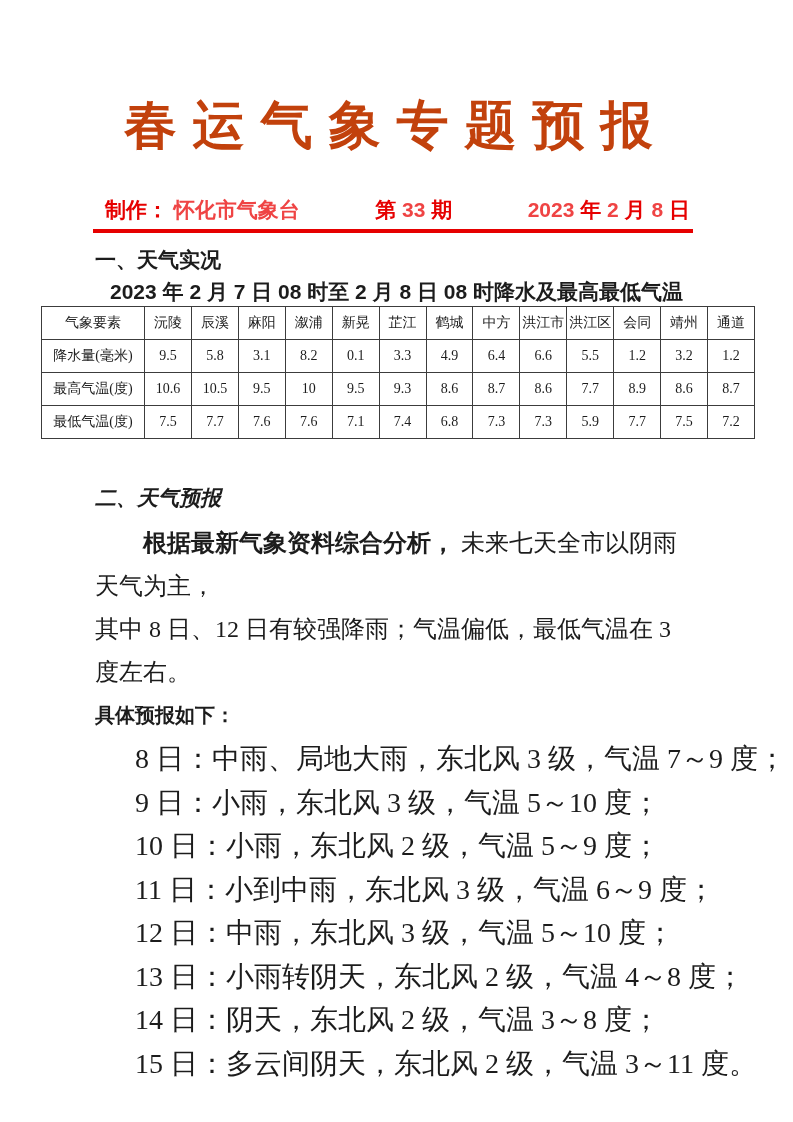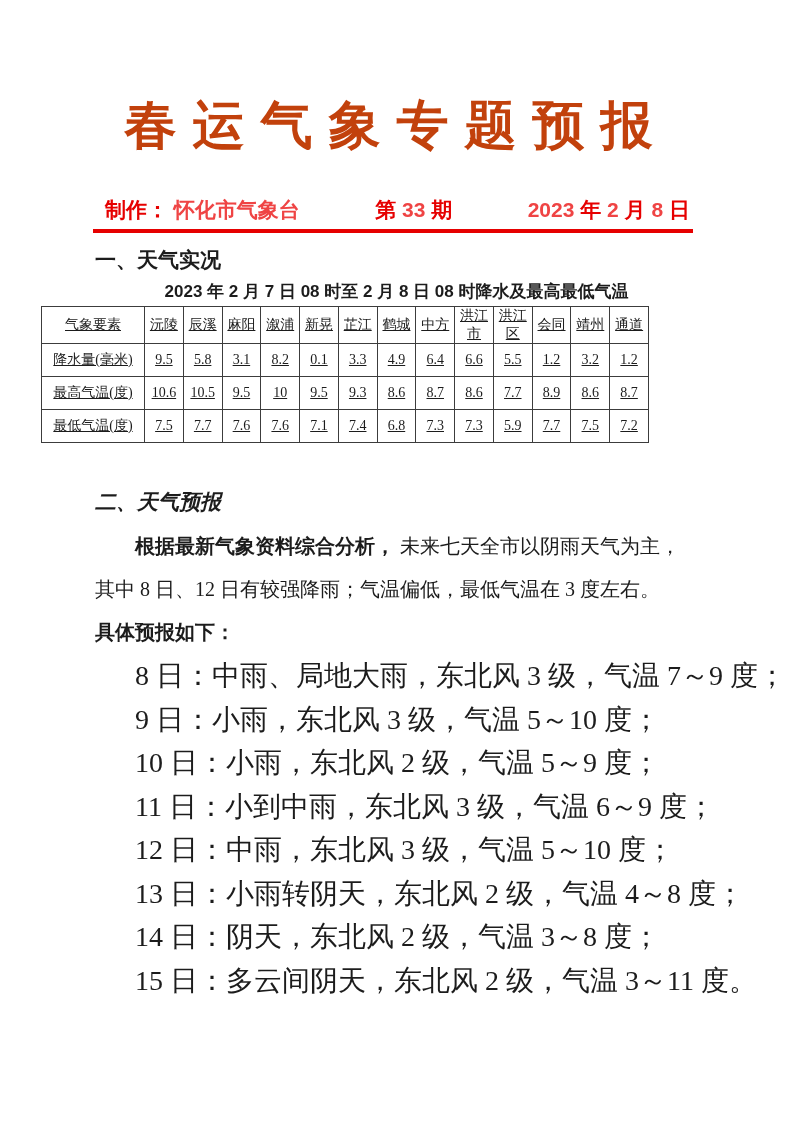--- a/index.html
+++ b/index.html
@@ -46,45 +46,44 @@
     font-size:21px;
     line-height:28px;
     margin:13px 0 0 95px;
   }
   .sec-heading.second { margin-top:45px;font-style:italic; }
   .table-caption {
     margin-top:6px;
     text-align:center;
     font-family:"Liberation Sans","DejaVu Sans",sans-serif;
     font-weight:bold;
-    font-size:17px;
+    font-size:21px;
     line-height:23px;
   }
   table.weather {
     border-collapse:collapse;
     table-layout:fixed;
-    width:608px;
+    width:714px;
     margin:3px 0 0 41px;
     font-size:14px;
     color:#1c1c1c;
-    text-decoration:underline;
   }
   table.weather td {
     border:1px solid #3c3c3c;
     text-align:center;
     vertical-align:middle;
     height:32px;
     padding:0 1px;
     overflow:hidden;
   }
   table.weather td.first { width:100px; }
   .para {
     margin:9px 95px 0 95px;
     width:603px;
-    font-size:20px;
+    font-size:24px;
     line-height:43px;
   }
   .para .line1 { text-indent:2em; }
   .bold-lead {
     font-weight:bold;
     font-family:"Liberation Sans","DejaVu Sans",sans-serif;
   }
   .detail-heading {
     margin:0 0 0 95px;
     font-size:20px;

